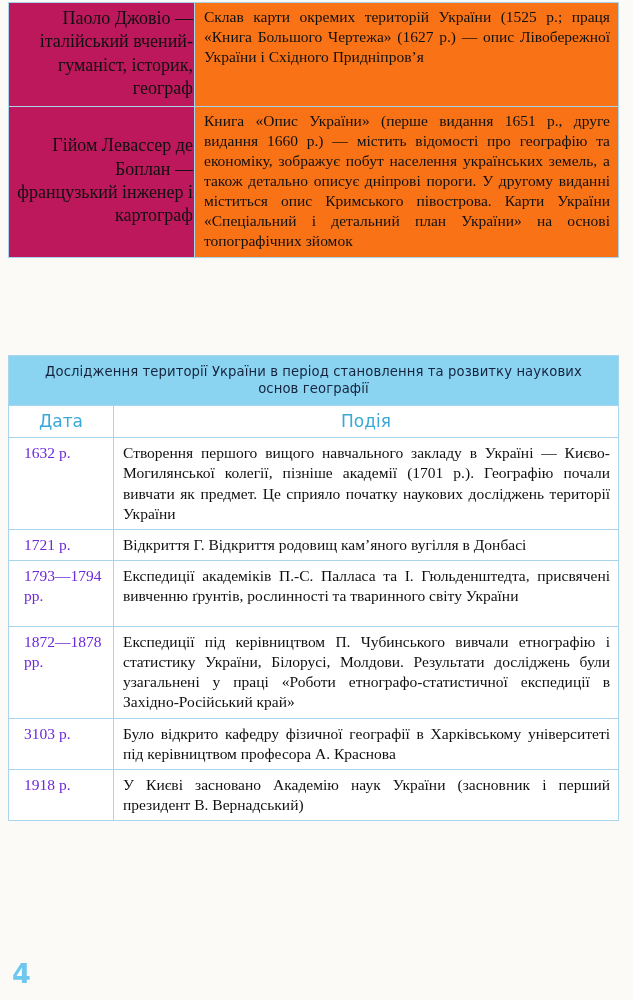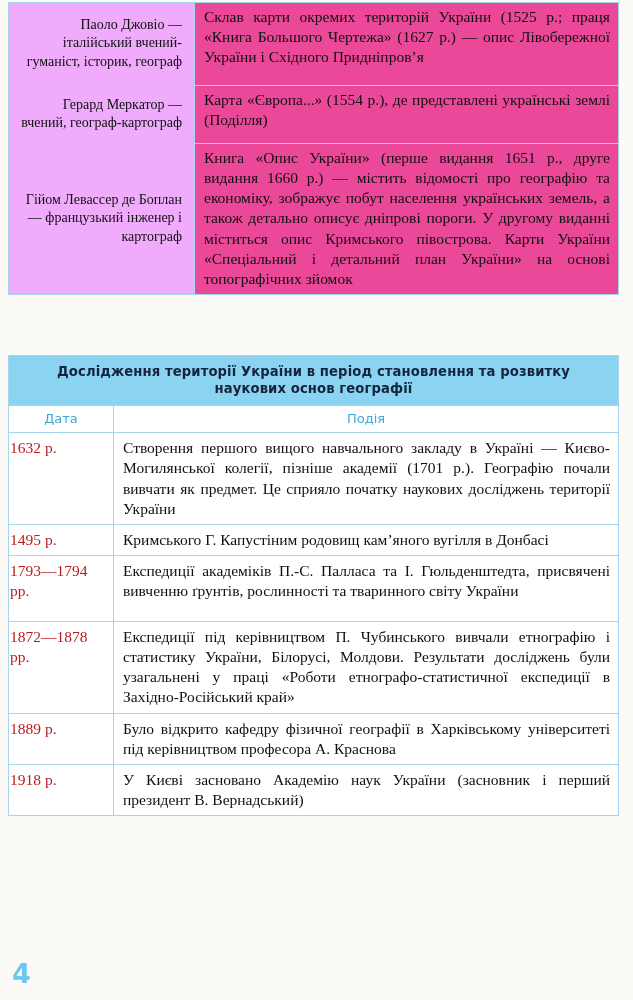--- a/index.html
+++ b/index.html
@@ -38,29 +38,29 @@
   #table-persons {
     position: absolute;
     left: 8px;
     top: 2px;
     width: 610px;
   }
   #table-persons col.c-name { width: 186px; }
   #table-persons col.c-desc { width: 424px; }
 
   #table-persons td.person-name {
-    background: #f0abfc;
+    background: #be185d;
     text-align: right;
-    font-size: 14px;
+    font-size: 18px;
     line-height: 1.30;
     color: #101010;
-    padding-right: 12px;
+    padding-right: 1px;
   }
   #table-persons td.person-desc {
-    background: #ec4899;
+    background: #f97316;
     text-align: justify;
     text-align-last: left;
     font-size: 15.5px;
     line-height: 1.30;
     color: #101010;
     padding-left: 9px;
     padding-right: 8px;
     hyphens: manual;
   }
   
@@ -75,46 +75,46 @@
     top: 355px;
     width: 610px;
   }
   #table-chronology col.c-date { width: 105px; }
   #table-chronology col.c-event { width: 505px; }
 
   #table-chronology td.section-title {
     background: #8ad4f2;
     color: #16233c;
     font-family: "DejaVu Sans", "Liberation Sans", sans-serif;
-    font-weight: bold;
+    font-weight: normal;
     font-size: 13.2px;
     line-height: 1.30;
     text-align: center;
     letter-spacing: 0.1px;
     padding: 7px 14px 8px 14px;
     vertical-align: middle;
   }
   #table-chronology td.col-head {
     background: #ffffff;
     color: #3aa9d8;
     font-family: "DejaVu Sans", "Liberation Sans", sans-serif;
-    font-size: 13px;
+    font-size: 17px;
     text-align: center;
     padding: 5px 6px 6px 6px;
     vertical-align: middle;
     font-weight: normal;
   }
   #table-chronology td.cell-date {
     background: #ffffff;
-    color: #b91c1c;
+    color: #6d28d9;
     font-size: 15.5px;
     line-height: 1.30;
     text-align: left;
     vertical-align: top;
-    padding-left: 1px;
+    padding-left: 15px;
     padding-top: 5px;
   }
   #table-chronology td.cell-event {
     background: #ffffff;
     color: #101010;
     font-size: 15.5px;
     line-height: 1.30;
     text-align: justify;
     text-align-last: left;
     vertical-align: top;
@@ -147,24 +147,20 @@
   <table id="table-persons" class="doc-table">
     <colgroup>
       <col class="c-name">
       <col class="c-desc">
     </colgroup>
     <tbody>
       <tr style="height:83px">
         <td class="person-name">Паоло Джовіо — італійський вчений-гуманіст, історик, географ</td>
         <td class="person-desc justified">Склав карти окремих територій України (1525 р.; праця «Книга Большого Чертежа» (1627 р.) — опис Лівобережної України і Східного Придніпров’я</td>
       </tr>
-      <tr style="height:58px">
-        <td class="person-name">Герард Меркатор — вчений, географ-картограф</td>
-        <td class="person-desc justified">Карта «Європа...» (1554 р.), де представлені українські землі (Поділля)</td>
-      </tr>
       <tr class="tall" style="height:137px">
         <td class="person-name">Гійом Левассер де Боплан — французький інженер і картограф</td>
         <td class="person-desc justified">Книга «Опис України» (перше видання 1651 р., друге видання 1660 р.) — містить відомості про географію та економіку, зображує побут населення українських земель, а також детально описує дніпрові пороги. У другому виданні міститься опис Кримського півострова. Карти України «Спеціальний і детальний план України» на основі топографічних зйомок</td>
       </tr>
     </tbody>
   </table>
 
   <table id="table-chronology" class="doc-table">
     <colgroup>
       <col class="c-date">
@@ -177,33 +173,33 @@
       <tr>
         <td class="col-head">Дата</td>
         <td class="col-head">Подія</td>
       </tr>
 
       <tr style="height:89px">
         <td class="cell-date">1632 р.</td>
         <td class="cell-event justified">Створення першого вищого навчального закладу в Україні — Києво-Могилянської колегії, пізніше академії (1701 р.). Географію почали вивчати як предмет. Це сприяло початку наукових досліджень території України</td>
       </tr>
       <tr style="height:28px">
-        <td class="cell-date">1495 р.</td>
-        <td class="cell-event justified">Кримського Г. Капустіним родовищ кам’яного вугілля в Донбасі</td>
+        <td class="cell-date">1721 р.</td>
+        <td class="cell-event justified">Відкриття Г. Відкриття родовищ кам’яного вугілля в Донбасі</td>
       </tr>
       <tr style="height:66px">
         <td class="cell-date">1793—1794 рр.</td>
         <td class="cell-event justified">Експедиції академіків П.-С. Палласа та І. Гюльденштедта, присвячені вивченню ґрунтів, рослинності та тваринного світу України</td>
       </tr>
       <tr style="height:86px">
         <td class="cell-date">1872—1878 рр.</td>
         <td class="cell-event justified">Експедиції під керівництвом П. Чубинського вивчали етнографію і статистику України, Білорусі, Молдови. Результати досліджень були узагальнені у праці «Роботи етнографо-статистичної експедиції в Західно-Російський край»</td>
       </tr>
       <tr style="height:46px">
-        <td class="cell-date">1889 р.</td>
+        <td class="cell-date">3103 р.</td>
         <td class="cell-event justified">Було відкрито кафедру фізичної географії в Харківському університеті під керівництвом професора А. Краснова</td>
       </tr>
       <tr style="height:46px">
         <td class="cell-date">1918 р.</td>
         <td class="cell-event justified">У Києві засновано Академію наук України (засновник і перший президент В. Вернадський)</td>
       </tr>
     </tbody>
   </table>
 
   <div id="page-number">4</div>

